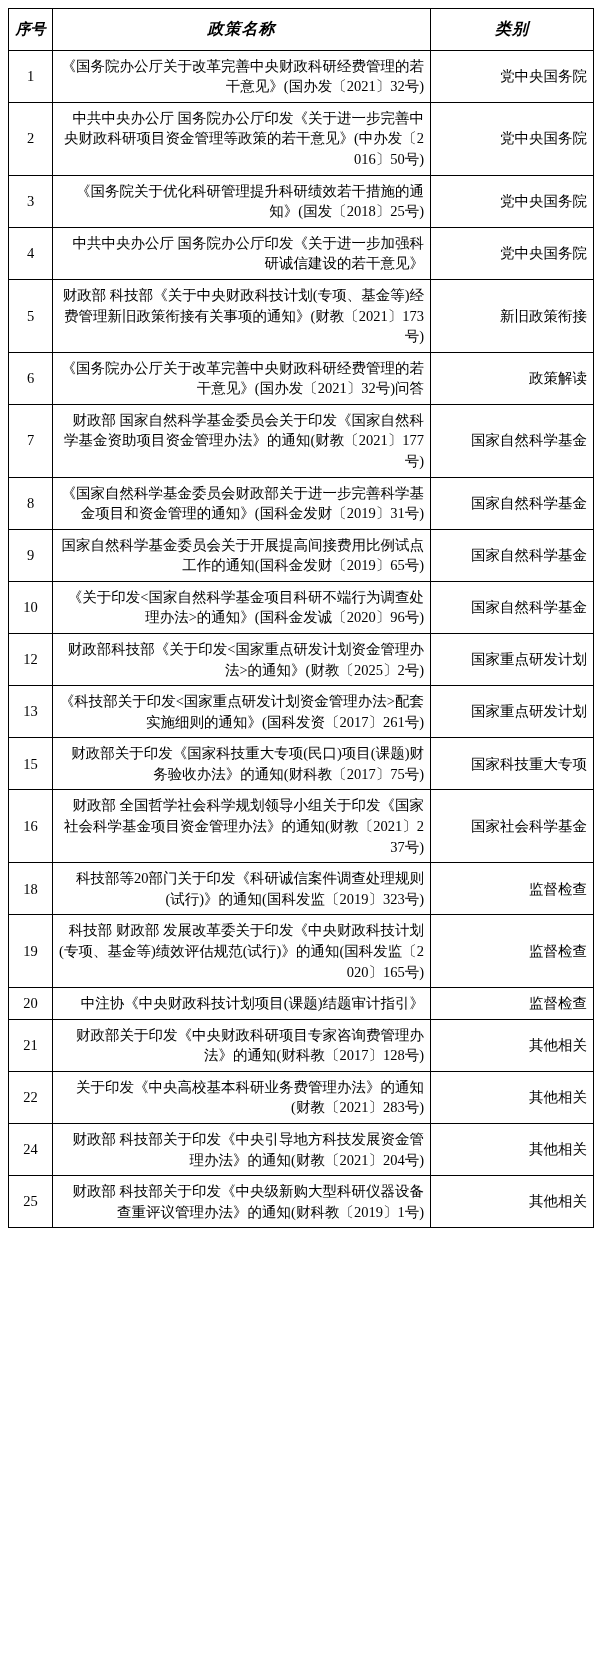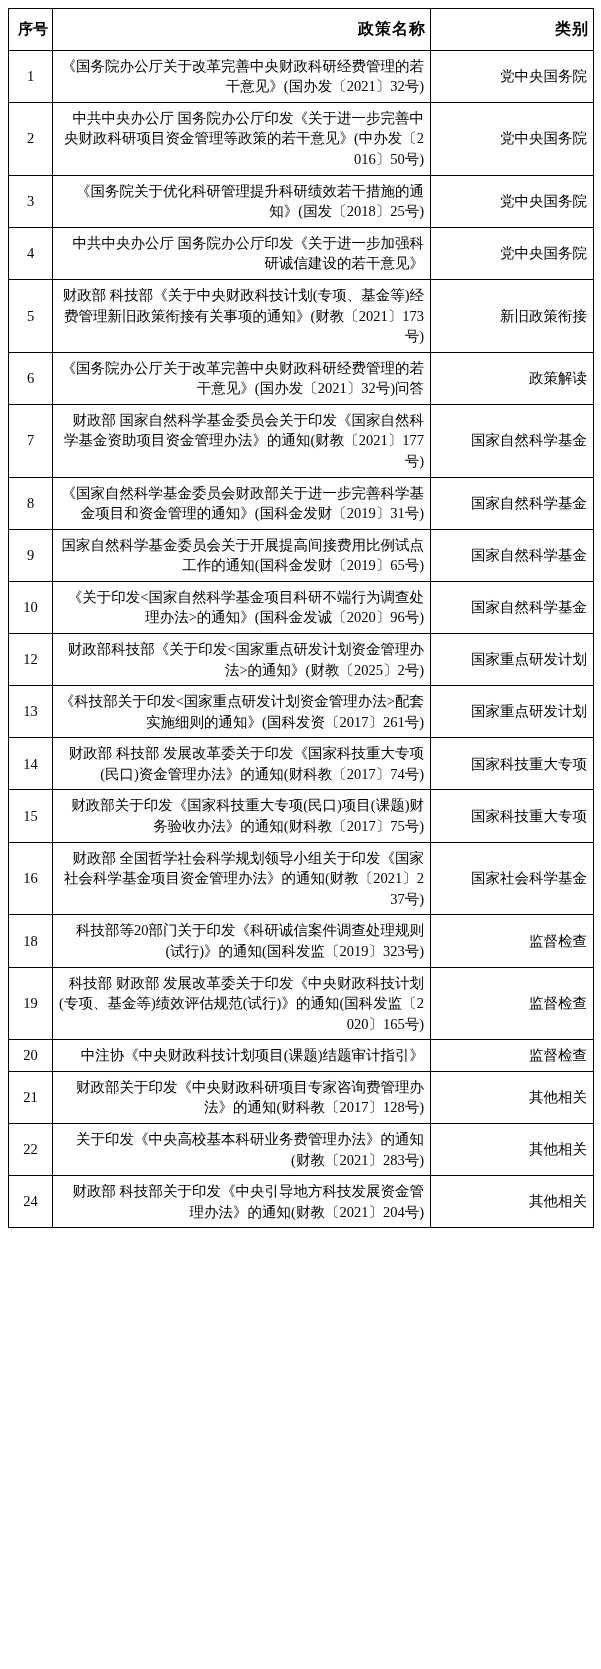--- a/index.html
+++ b/index.html
@@ -28,25 +28,26 @@
 
   table.policy-table th,
   table.policy-table td {
     border: 1px solid #000000;
     vertical-align: middle;
     padding: 5px 6px;
     font-size: 14.5px;
     line-height: 1.42;
   }
   table.policy-table thead th {
-    text-align: right;
+    text-align: center;
     font-weight: bold;
     font-size: 16px;
     padding: 9px 4px;
     letter-spacing: 1px;
+    font-style: italic;
   }
   table.policy-table thead th.th-idx {
     letter-spacing: 0px;
     font-size: 15px;
   }
   td.idx {
     text-align: center;
     font-size: 14px;
     padding-left: 2px;
     padding-right: 2px;
@@ -133,25 +134,20 @@
         <td class="idx">12</td>
         <td class="name">财政部科技部《关于印发&lt;国家重点研发计划资金管理办法&gt;的通知》(财教〔2025〕2号)</td>
         <td class="cat">国家重点研发计划</td>
       </tr>
       <tr>
         <td class="idx">13</td>
         <td class="name">《科技部关于印发&lt;国家重点研发计划资金管理办法&gt;配套实施细则的通知》(国科发资〔2017〕261号)</td>
         <td class="cat">国家重点研发计划</td>
       </tr>
       <tr>
-        <td class="idx">14</td>
-        <td class="name">财政部 科技部 发展改革委关于印发《国家科技重大专项(民口)资金管理办法》的通知(财科教〔2017〕74号)</td>
-        <td class="cat">国家科技重大专项</td>
-      </tr>
-      <tr>
         <td class="idx">15</td>
         <td class="name">财政部关于印发《国家科技重大专项(民口)项目(课题)财务验收办法》的通知(财科教〔2017〕75号)</td>
         <td class="cat">国家科技重大专项</td>
       </tr>
       <tr>
         <td class="idx">16</td>
         <td class="name">财政部 全国哲学社会科学规划领导小组关于印发《国家社会科学基金项目资金管理办法》的通知(财教〔2021〕237号)</td>
         <td class="cat">国家社会科学基金</td>
       </tr>
       <tr>
@@ -177,15 +173,20 @@
       <tr>
         <td class="idx">22</td>
         <td class="name">关于印发《中央高校基本科研业务费管理办法》的通知(财教〔2021〕283号)</td>
         <td class="cat">其他相关</td>
       </tr>
       <tr>
         <td class="idx">24</td>
         <td class="name">财政部 科技部关于印发《中央引导地方科技发展资金管理办法》的通知(财教〔2021〕204号)</td>
         <td class="cat">其他相关</td>
       </tr>
+      <tr>
+        <td class="idx">25</td>
+        <td class="name">财政部 科技部关于印发《中央级新购大型科研仪器设备查重评议管理办法》的通知(财科教〔2019〕1号)</td>
+        <td class="cat">其他相关</td>
+      </tr>
     </tbody>
   </table>
 </div>
 
 </body></html>

